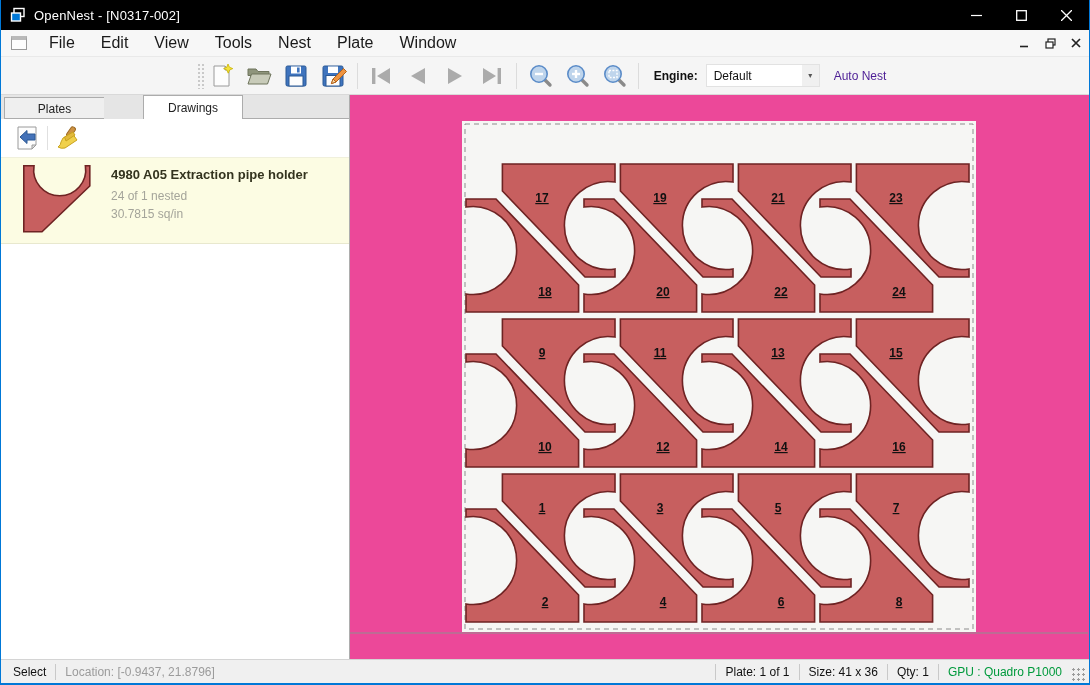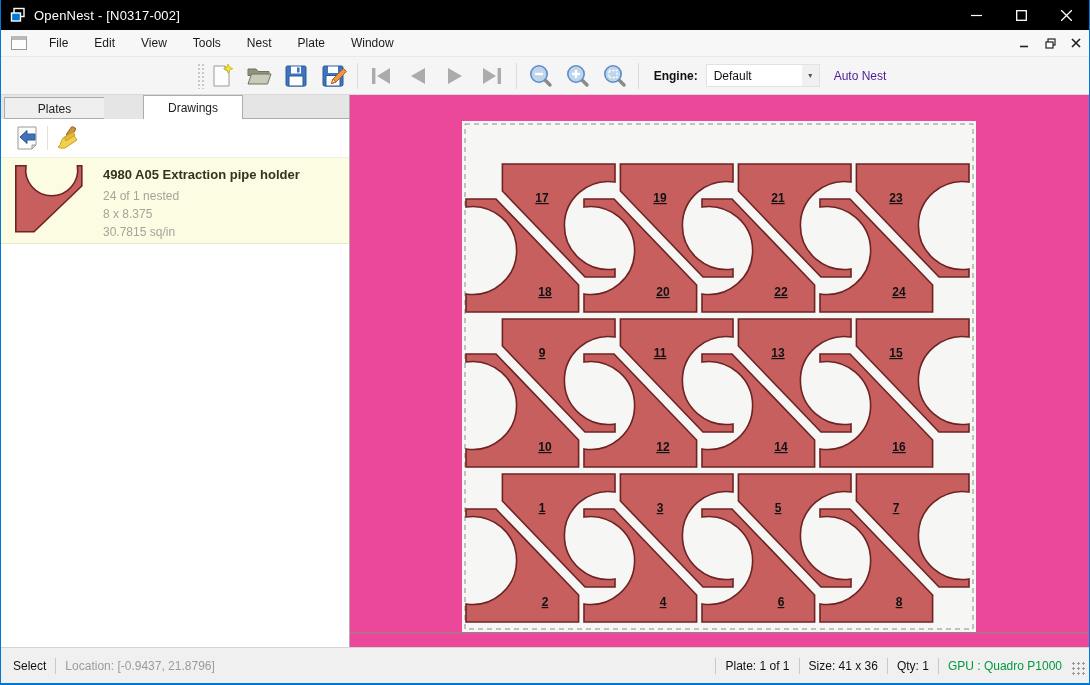--- a/index.html
+++ b/index.html
@@ -7,21 +7,21 @@
   .window { width:1090px; height:685px; display:flex; flex-direction:column;
             border-left:1px solid #0078D7; border-right:1px solid #0078D7; border-bottom:2px solid #0078D7;
             background:#F5F5F5; overflow:hidden; }
   
   .titlebar { height:30px; background:#000000; display:flex; align-items:center; color:#fff; flex:0 0 auto; }
   .titlebar .appicon { width:16px; height:16px; margin:0 8px 0 9px; }
   .titlebar .title { font-size:13px; letter-spacing:.2px; }
   .titlebar .spacer { flex:1; }
   .cap-btn { width:45px; height:30px; display:flex; align-items:center; justify-content:center; color:#fff; font-size:13px; }
   
-  .menubar { height:27px; background:#F7F7F7; display:flex; align-items:center; font-size:12px; color:#1a1a1a; border-bottom:1px solid #E9E9E9; flex:0 0 auto;}
+  .menubar { height:27px; background:#F7F7F7; display:flex; align-items:center; font-size:16px; color:#1a1a1a; border-bottom:1px solid #E9E9E9; flex:0 0 auto;}
   .mdi-icon { width:16px; height:14px; margin:0 9px 0 10px; border:1px solid #9a9a9a; background:#fdfdfd; border-top:4px solid #b9b9b9; }
   .menu-item { padding:0 13px; height:27px; line-height:26px; cursor:default; }
   .menubar .spacer { flex:1; }
   .mdi-btn { width:26px; height:22px; display:flex; align-items:center; justify-content:center; color:#222; font-size:12px; font-weight:bold;}
   
   .toolbar { height:38px; background:#F5F5F5; border-bottom:1px solid #D9D9D9; display:flex; align-items:center; flex:0 0 auto;justify-content:center; }
   .grip { width:7px; height:26px; margin-left:3px; background-image:radial-gradient(#c9c9c9 1px, transparent 1px); background-size:4px 4px; }
   .tb-btn { width:37px; height:32px; display:flex; align-items:center; justify-content:center; }
   .tb-sep { width:1px; height:26px; background:#DCDCDC; margin:0 5px; }
   .tb-label { font-size:12px; font-weight:bold; margin:0 8px 0 10px; color:#111; }
@@ -32,31 +32,31 @@
   
   .body { flex:1; display:flex; min-height:0; }
   .panel { width:349px; background:#fff; border-right:1px solid #ADADAD; display:flex; flex-direction:column; }
   .tabs { height:24px; display:flex; background:#e5e5e5; flex:0 0 auto; }
   .tab { width:100px; text-align:center; font-size:12px; line-height:22px; color:#222; border:1px solid #ACACAC; border-bottom:1px solid #ACACAC; background:#EFEFEF; margin-top:2px; border-right:none;}
   .tab.active { background:#fff; border-bottom:none; margin-top:0; line-height:24px; border-right:1px solid #ACACAC;margin-left:39px; }
   .tabs .tab-fill { flex:1; border-bottom:1px solid #ACACAC; }
   .mini-toolbar { height:38px; display:flex; align-items:center; background:#fff; flex:0 0 auto; padding-left:10px;}
   .mini-btn { width:32px; height:30px; display:flex; align-items:center; justify-content:center; }
   .mini-sep { width:1px; height:24px; background:#E0E0E0; margin:0 4px; }
-  .drawing-item { height:87px; background:#FCFCE3; border-top:1px solid #F0F0DC; border-bottom:1px solid #E8E8CE; display:flex; padding:7px 0 0 14px; flex:0 0 auto;}
+  .drawing-item { height:87px; background:#FCFCE3; border-top:1px solid #F0F0DC; border-bottom:1px solid #E8E8CE; display:flex; padding:7px 0 0 22px; flex:0 0 auto;}
   .thumb { width:68px; height:68px; flex:0 0 auto; }
   .item-text { margin-left:20px; padding-top:2px; }
   .item-title { font-size:13px; font-weight:bold; color:#33331E; margin-bottom:5px; }
   .item-meta { font-size:12px; color:#A4A49A; line-height:18px; }
   .panel-rest { flex:1; background:#fff; }
   
   .canvas { flex:1; background:#ec4899; position:relative;padding-left:39px; }
   .canvas svg { position:absolute; left:0; top:0; }
   
-  .statusbar { height:36px; background:#F0F0F0; border-top:1px solid #D4D4D4; display:flex; align-items:center; font-size:12px; color:#111; flex:0 0 auto; }
+  .statusbar { height:24px; background:#F0F0F0; border-top:1px solid #D4D4D4; display:flex; align-items:center; font-size:12px; color:#111; flex:0 0 auto; }
   .sb-sep { width:1px; height:16px; background:#C9C9C9; margin:0 9px; }
   .sb-mode { padding-left:12px; }
   .sb-loc { color:#9B9B9B; }
   .statusbar .spacer { flex:1; }
   .sb-gpu { color:#009A3C; }
   .sb-grip { width:14px; height:14px; margin:6px 3px 0 10px;
      background-image:radial-gradient(#9a9a9a 1.2px, transparent 1.3px); background-size:5px 5px; background-position:bottom right; }
   .nest-num { font-size:12px; font-weight:bold; fill:#111; text-decoration:underline; font-family:"Liberation Sans",sans-serif; }
 </style>
 </head>
@@ -235,21 +235,20 @@
           </svg>
         </div>
       </div>
       <div class="drawing-item">
         <svg class="thumb" viewBox="0 0 68 68">
           <path d="M0.8,0.8 L11,0.8 A26,26 0 1 0 62.4,0.8 L66.8,0.8 L66.8,21 L19,66.8 L0.8,66.8 Z" fill="#C75F5F" stroke="#6E2323" stroke-width="1.6"></path>
         </svg>
         <div class="item-text">
           <div class="item-title">4980 A05 Extraction pipe holder</div>
           <div class="item-meta">24 of 1 nested</div>
-          <div class="item-meta">8 x 8.375</div>
           <div class="item-meta">30.7815 sq/in</div>
         </div>
       </div>
       <div class="panel-rest"></div>
     </div>
 
     <div class="canvas">
       <svg width="738" height="565" viewBox="0 0 738 565">
           <rect x="112" y="26" width="514" height="511" fill="#F6F6F4"></rect>
           <rect x="115" y="29" width="508" height="505" fill="none" stroke="#8C8C8C" stroke-width="1" stroke-dasharray="5 4"></rect>

